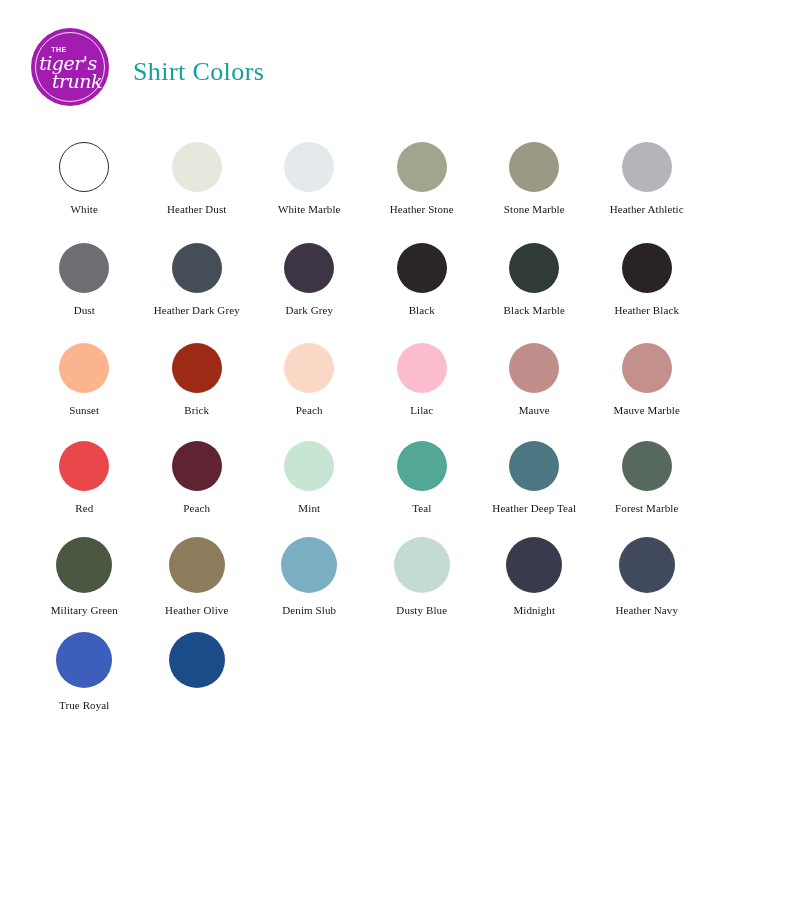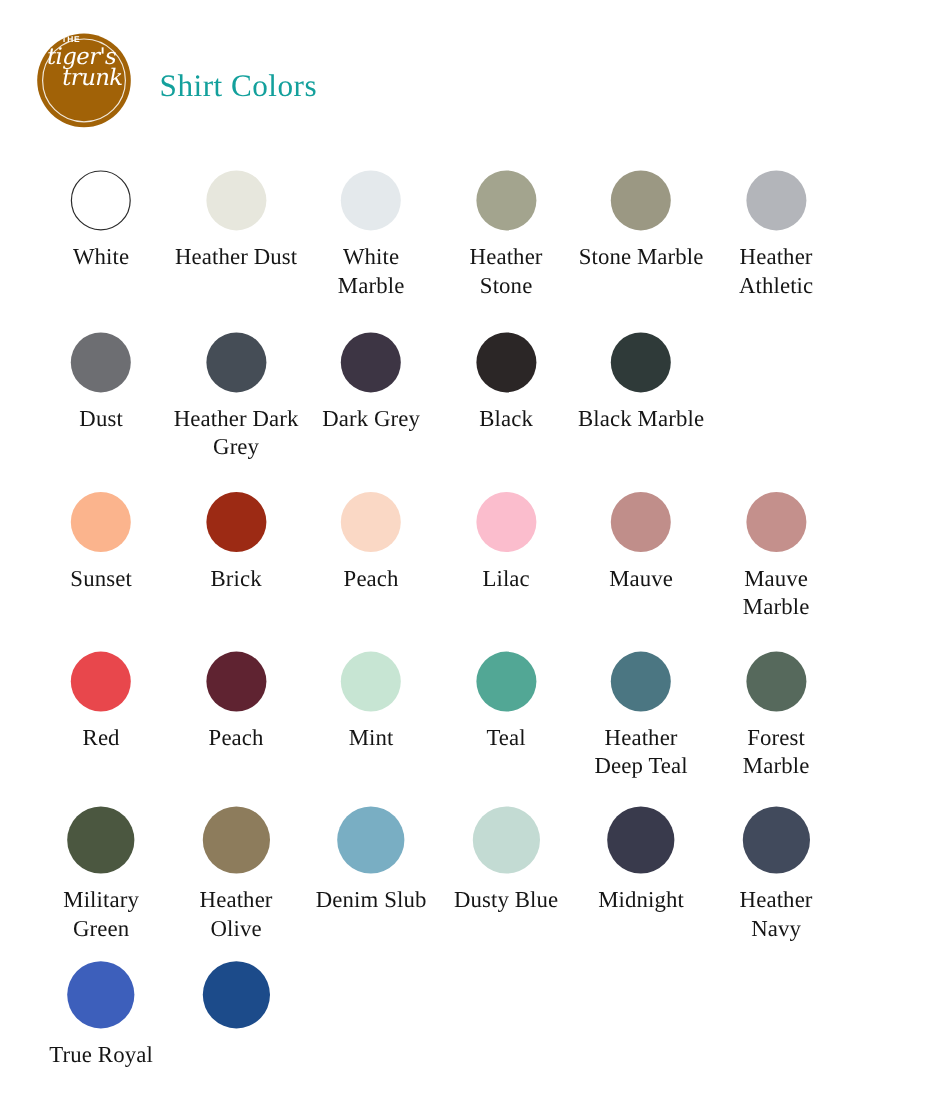--- a/index.html
+++ b/index.html
@@ -23,24 +23,24 @@
     height: 112px;
     padding: 0;
   }
   .logo {
     position: absolute;
     left: 31px;
     top: 28px;
     width: 78px;
     height: 78px;
     border-radius: 50%;
-    background: #a16207;
+    background: #a21caf;
     box-sizing: border-box;
     display: flex;
-    align-items: flex-start;
+    align-items: center;
     justify-content: center;
     overflow: hidden;
   }
   .logo-inner-ring {
     position: absolute;
     left: 4px;
     top: 4px;
     right: 4px;
     bottom: 4px;
     border-radius: 50%;
@@ -110,21 +110,21 @@
     flex-direction: column;
     align-items: center;
     box-sizing: border-box;
   }
   .swatch-dot {
     border-radius: 50%;
     box-sizing: border-box;
   }
   .swatch-label {
     margin-top: 11px;
-    font-size: 19px;
+    font-size: 11px;
     line-height: 1.25;
     text-align: center;
     color: #151515;
     max-width: 106px;
     letter-spacing: 0.1px;
   }
 
   
   .row-sm .swatch-dot { width: 50px; height: 50px; }
   .row-lg .swatch-dot { width: 56px; height: 56px; }
@@ -196,20 +196,24 @@
         <div class="swatch-label">Dark Grey</div>
       </div>
       <div class="swatch-cell">
         <div class="swatch-dot" style="background: rgb(43, 38, 38);"></div>
         <div class="swatch-label">Black</div>
       </div>
       <div class="swatch-cell">
         <div class="swatch-dot" style="background: rgb(47, 58, 57);"></div>
         <div class="swatch-label">Black Marble</div>
       </div>
+      <div class="swatch-cell">
+        <div class="swatch-dot" style="background: rgb(42, 35, 35);"></div>
+        <div class="swatch-label">Heather Black</div>
+      </div>
     </div>
     <div class="swatch-row r3 row-sm">
       <div class="swatch-cell">
         <div class="swatch-dot" style="background: rgb(251, 180, 141);"></div>
         <div class="swatch-label">Sunset</div>
       </div>
       <div class="swatch-cell">
         <div class="swatch-dot" style="background: rgb(156, 42, 20);"></div>
         <div class="swatch-label">Brick</div>
       </div>

